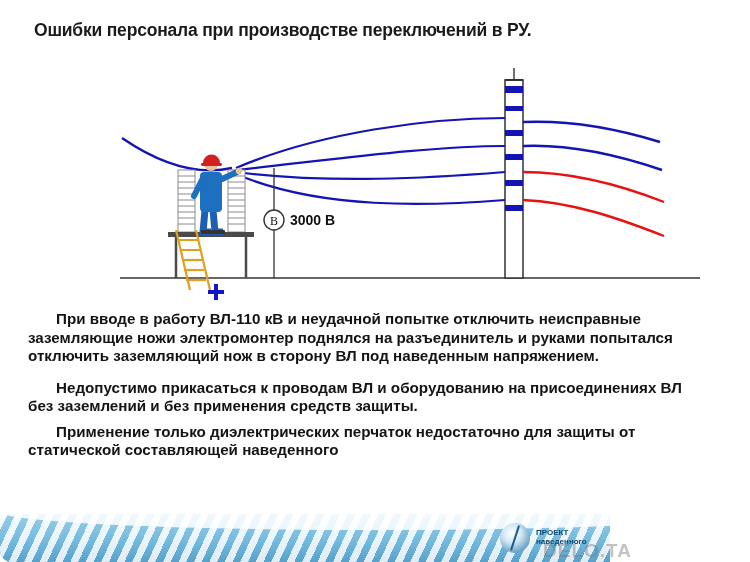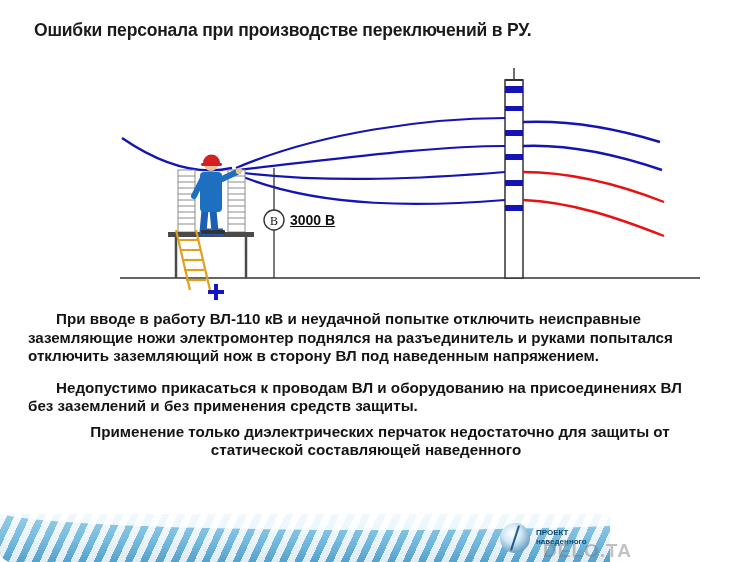--- a/index.html
+++ b/index.html
@@ -52,21 +52,20 @@
   .para {
     margin: 0 0 0 0;
     text-indent: 28px;
     padding-bottom: 1px;
   }
   .para.p3 {
     padding-top: 12px;
   }
   .para.p4 {
     padding-top: 6px;
-    text-align: center;
   }
   .footer-band {
     position: absolute;
     left: 0;
     bottom: 0;
     width: 610px;
     height: 48px;
     background: #ffffff;
     overflow: hidden;
   }
@@ -260,21 +259,21 @@
         <text x="274" y="165" font-family="Liberation Serif, serif" font-size="12" text-anchor="middle" fill="#111111">В</text>
         <line x1="274" y1="108" x2="274" y2="150" stroke="#333333" stroke-width="1.3"></line>
         <line x1="274" y1="170" x2="274" y2="218" stroke="#333333" stroke-width="1.3"></line>
       </g>
 
       <g>
         <line x1="216" y1="224" x2="216" y2="240" stroke="#1414c8" stroke-width="4"></line>
         <line x1="208" y1="232" x2="224" y2="232" stroke="#1414c8" stroke-width="4"></line>
       </g>
     </svg>
-    <div class="meter-label" style="left:290px; top:152px;text-decoration:underline;">3000 В</div>
+    <div class="meter-label" style="left:290px; top:152px;">3000 В</div>
   </div>
 
   <div class="body-text">
     <p class="para p1">При вводе в работу ВЛ-110 кВ и неудачной попытке отключить неисправные заземляющие ножи электромонтер поднялся на разъединитель и руками попытался отключить заземляющий нож в сторону ВЛ под наведенным напряжением.</p>
     <p class="para p3">Недопустимо прикасаться к проводам ВЛ и оборудованию на присоединениях ВЛ без заземлений и без применения средств защиты.</p>
     <p class="para p4">Применение только диэлектрических перчаток недостаточно для защиты от статической составляющей наведенного</p>
   </div>
 
   <div class="footer-band">
     <div class="band-inner"></div>

